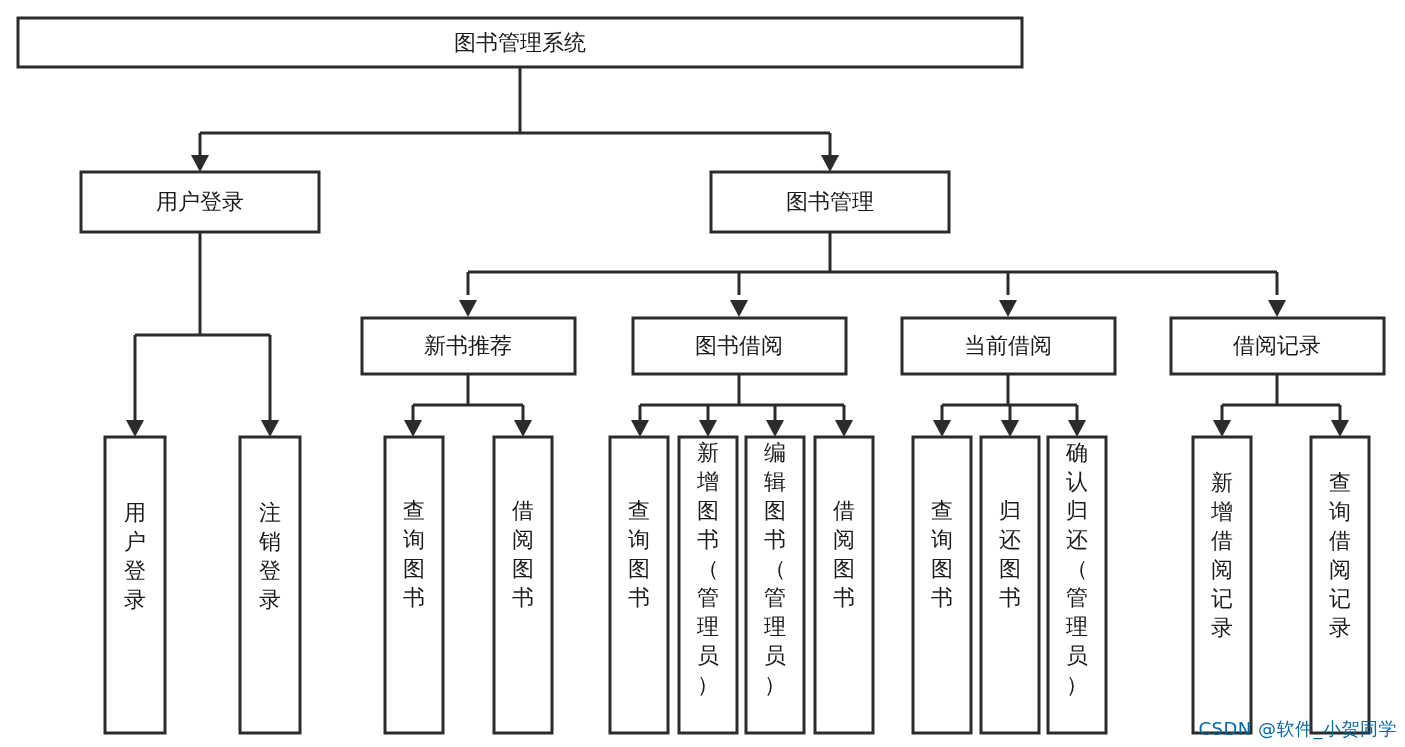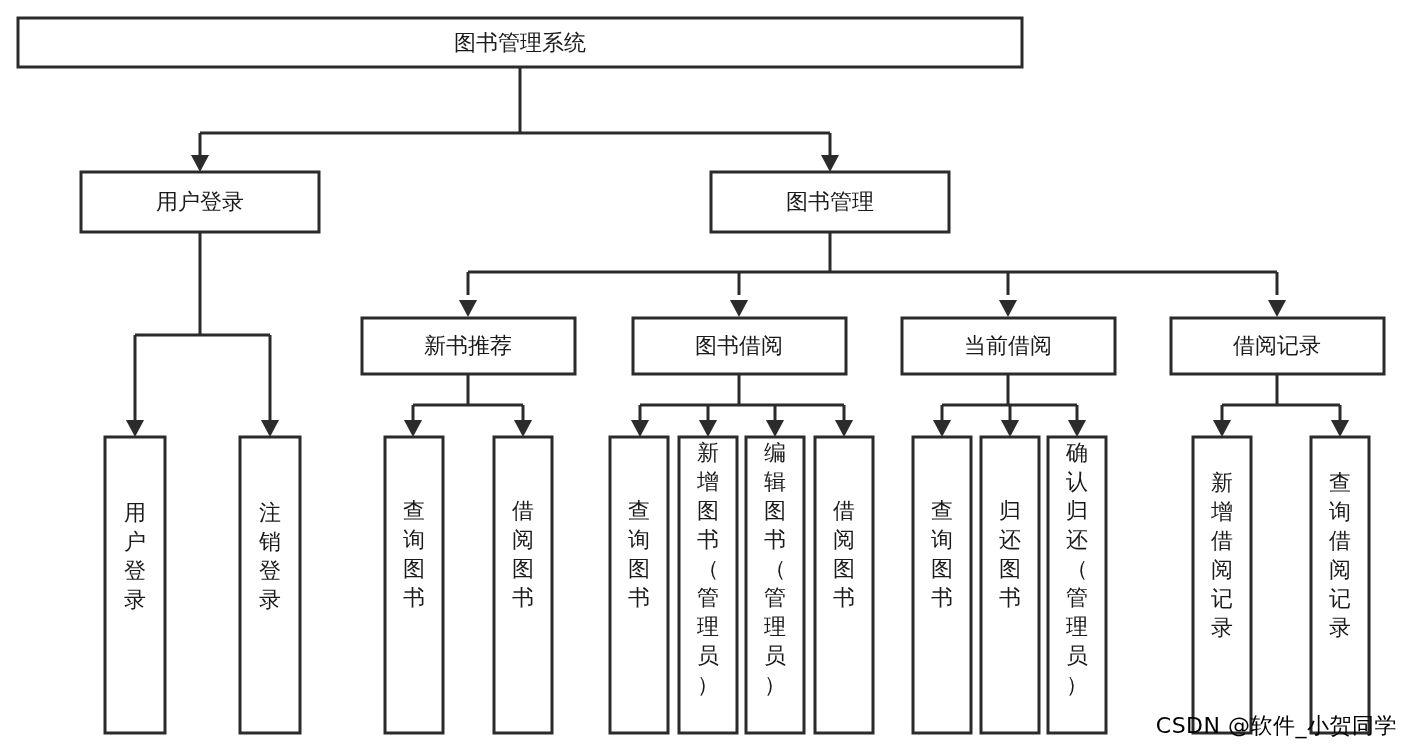--- a/index.html
+++ b/index.html
@@ -52,22 +52,22 @@
     fill: #1a1a1a;
     font-family: "DejaVu Sans", "Liberation Sans", sans-serif;
     font-size: 22px;
     text-anchor: middle;
   }
   .watermark-text {
     position: absolute;
     right: 8px;
     bottom: 6px;
     font-family: "DejaVu Sans", "Liberation Sans", sans-serif;
-    font-size: 22px;
-    color: #000000;
+    font-size: 18px;
+    color: #0369a1;
     letter-spacing: 0.5px;
     white-space: nowrap;
     user-select: none;
     text-align: center;
   }
 </style>
 </head>
 <body>
 
 <div id="diagram-root">

